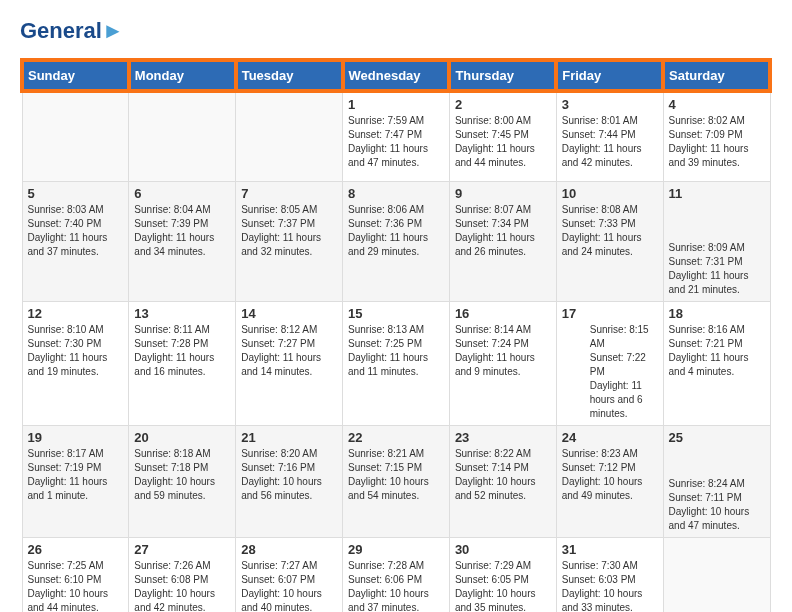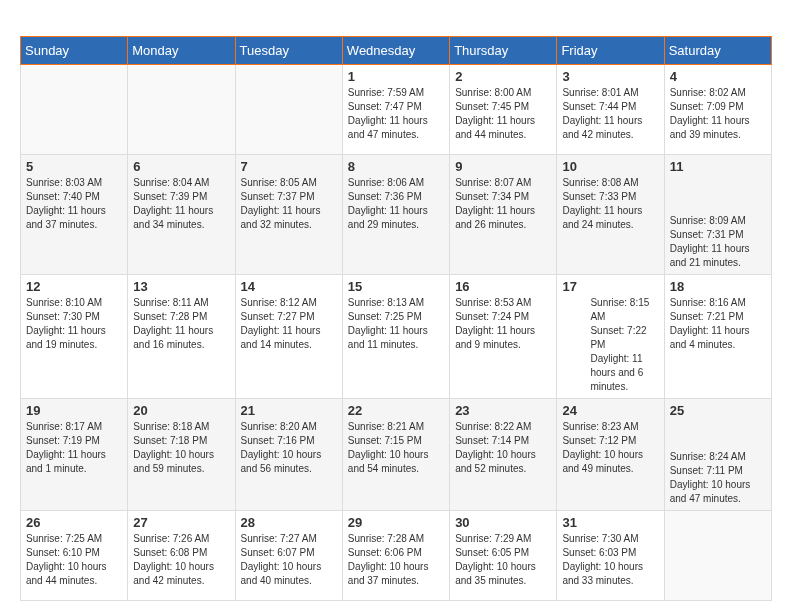--- a/index.html
+++ b/index.html
@@ -46,23 +46,23 @@
       border-collapse: collapse;
       table-layout: fixed;
     }
     thead tr {
       background-color: #2d6bb5;
       color: #fff;
     }
     thead th {
       padding: 6px 4px;
       font-size: 13px;
-      font-weight: normal;
+      font-weight: bold;
       text-align: left;
-      border: 1px solid #f97316;
+      border: 4px solid #f97316;
     }
     tbody tr {
       border-bottom: 1px solid #ccc;
     }
     tbody td {
       vertical-align: top;
       padding: 4px 5px;
       font-size: 10.5px;
       color: #333;
       border: 1px solid #ddd;
@@ -89,20 +89,23 @@
     tbody tr:nth-child(even) {
       background-color: #f5f5f5;
     }
   </style>
 </head>
 <body>
 
 <div class="header">
   <div class="logo">
     <div>
+      <div style="display:flex;align-items:center;">
+        <span class="logo-text">General<span>►</span></span>
+      </div>
     </div>
   </div>
   <div class="title-block">
     <div class="month-title"></div>
     <div class="location"></div>
   </div>
 </div>
 
 <table>
   <thead>
@@ -210,21 +213,21 @@
 Daylight: 11 hours and 14 minutes.</div>
         </td>
         <td>
           <span class="day-num">15</span>
           <div class="day-info" style="white-space: pre-line;">Sunrise: 8:13 AM
 Sunset: 7:25 PM
 Daylight: 11 hours and 11 minutes.</div>
         </td>
         <td>
           <span class="day-num">16</span>
-          <div class="day-info" style="white-space: pre-line;">Sunrise: 8:53 AM
+          <div class="day-info" style="white-space: pre-line;">Sunrise: 8:14 AM
 Sunset: 7:24 PM
 Daylight: 11 hours and 9 minutes.</div>
         </td>
         <td>
           <span class="day-num">17</span>
           <div class="day-info" style="white-space: pre-line; margin-left: 28px;">Sunrise: 8:15 AM
 Sunset: 7:22 PM
 Daylight: 11 hours and 6 minutes.</div>
         </td>
         <td>

